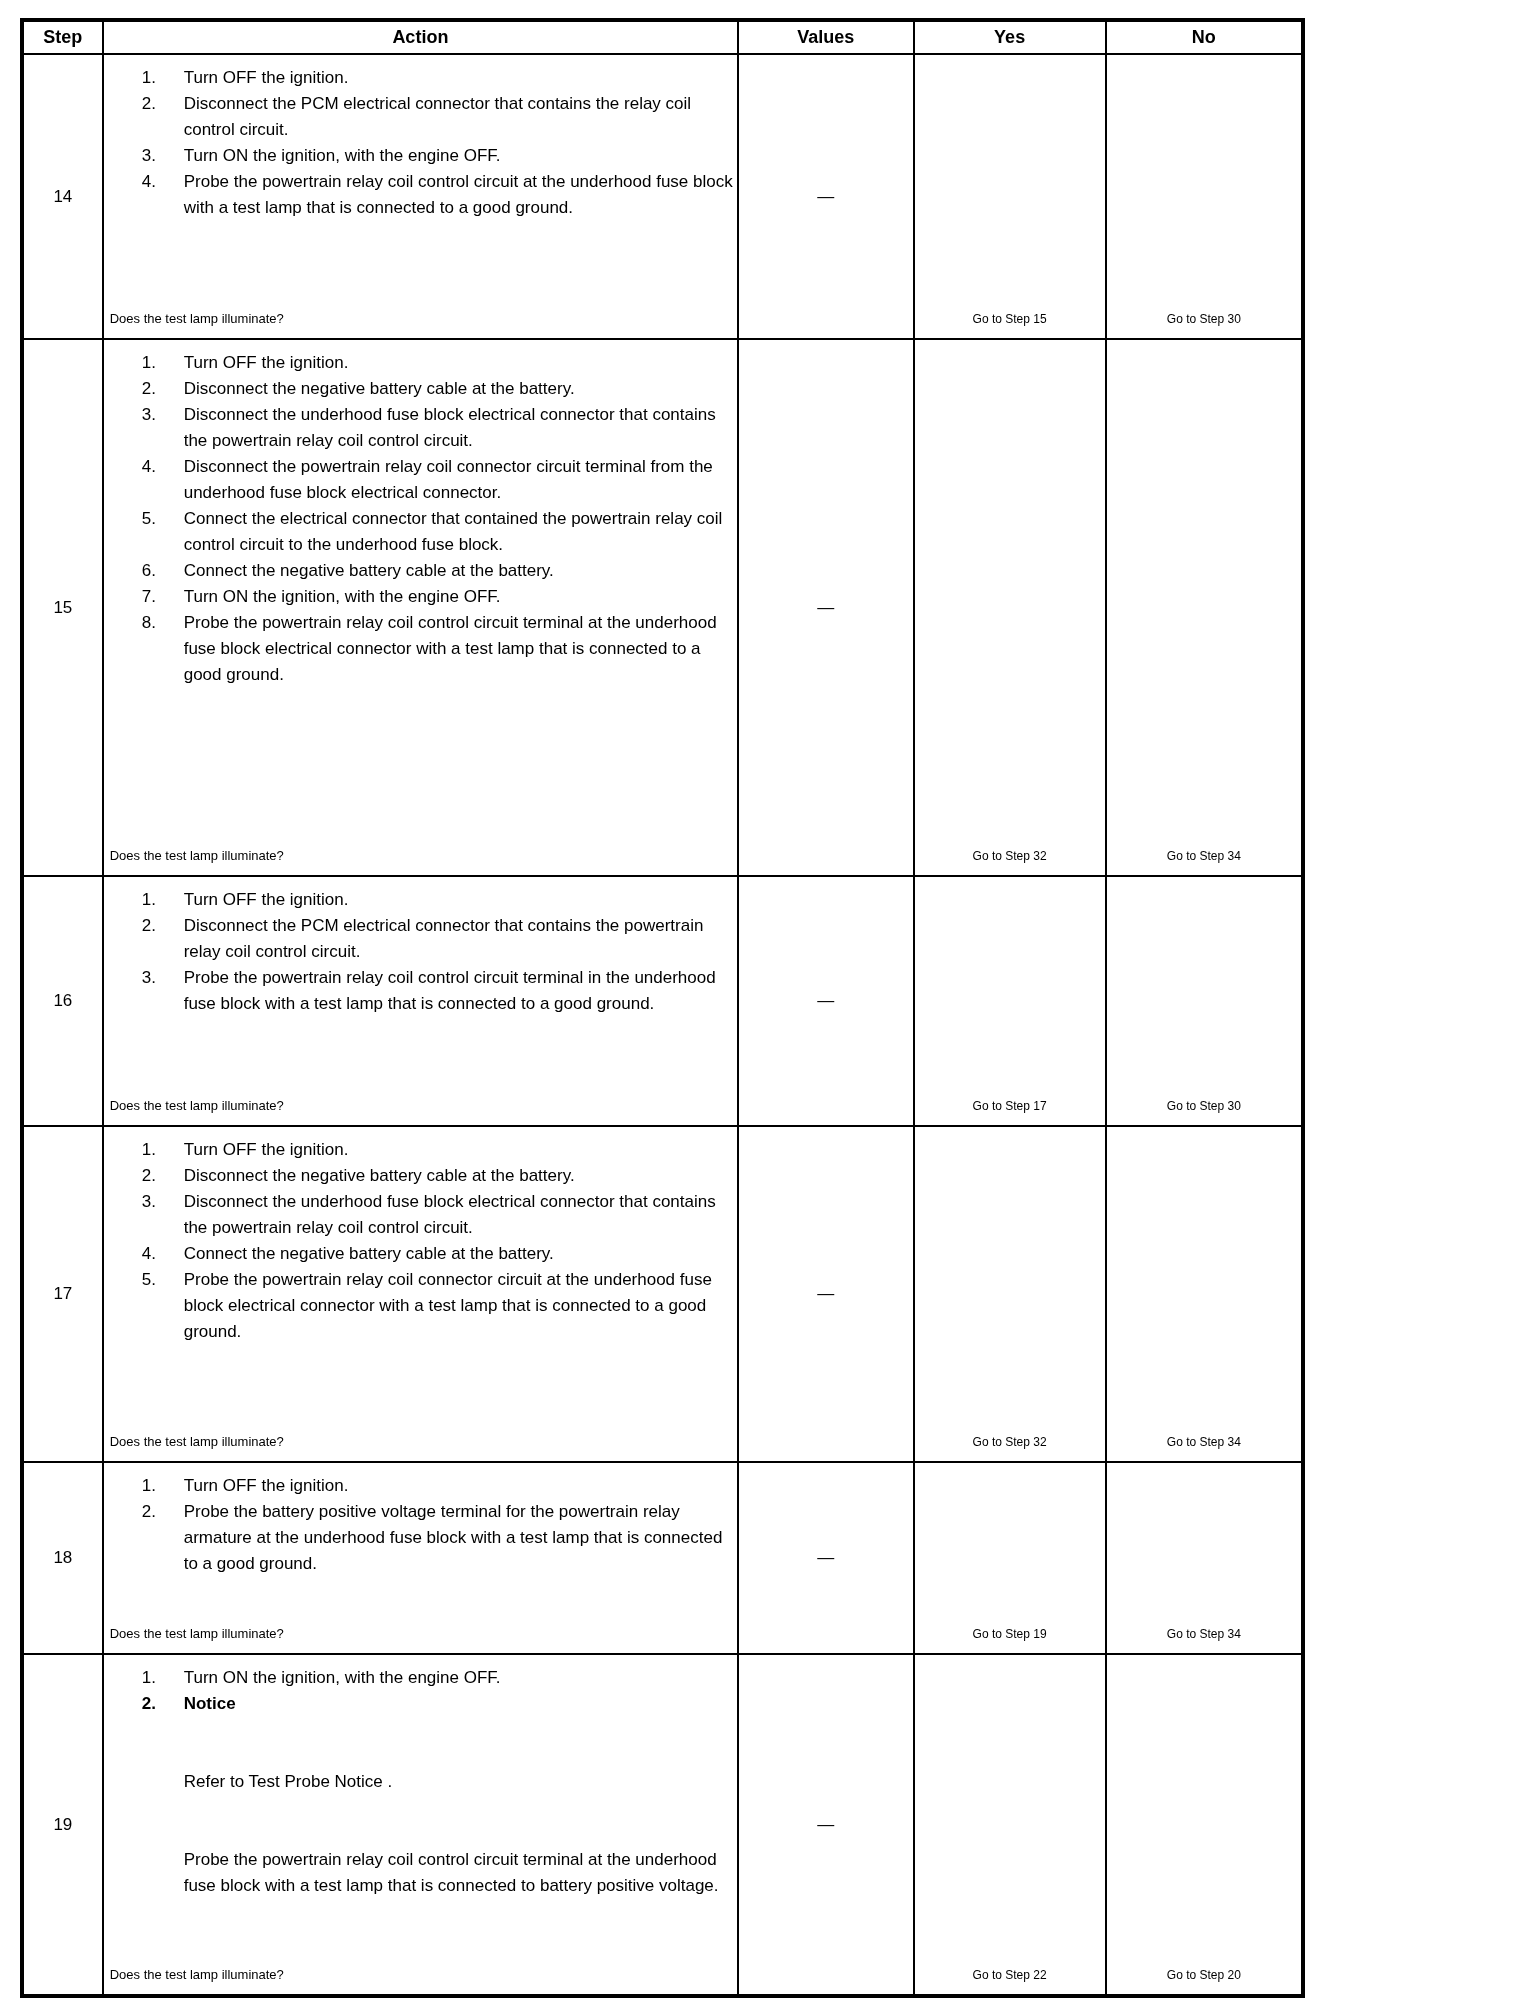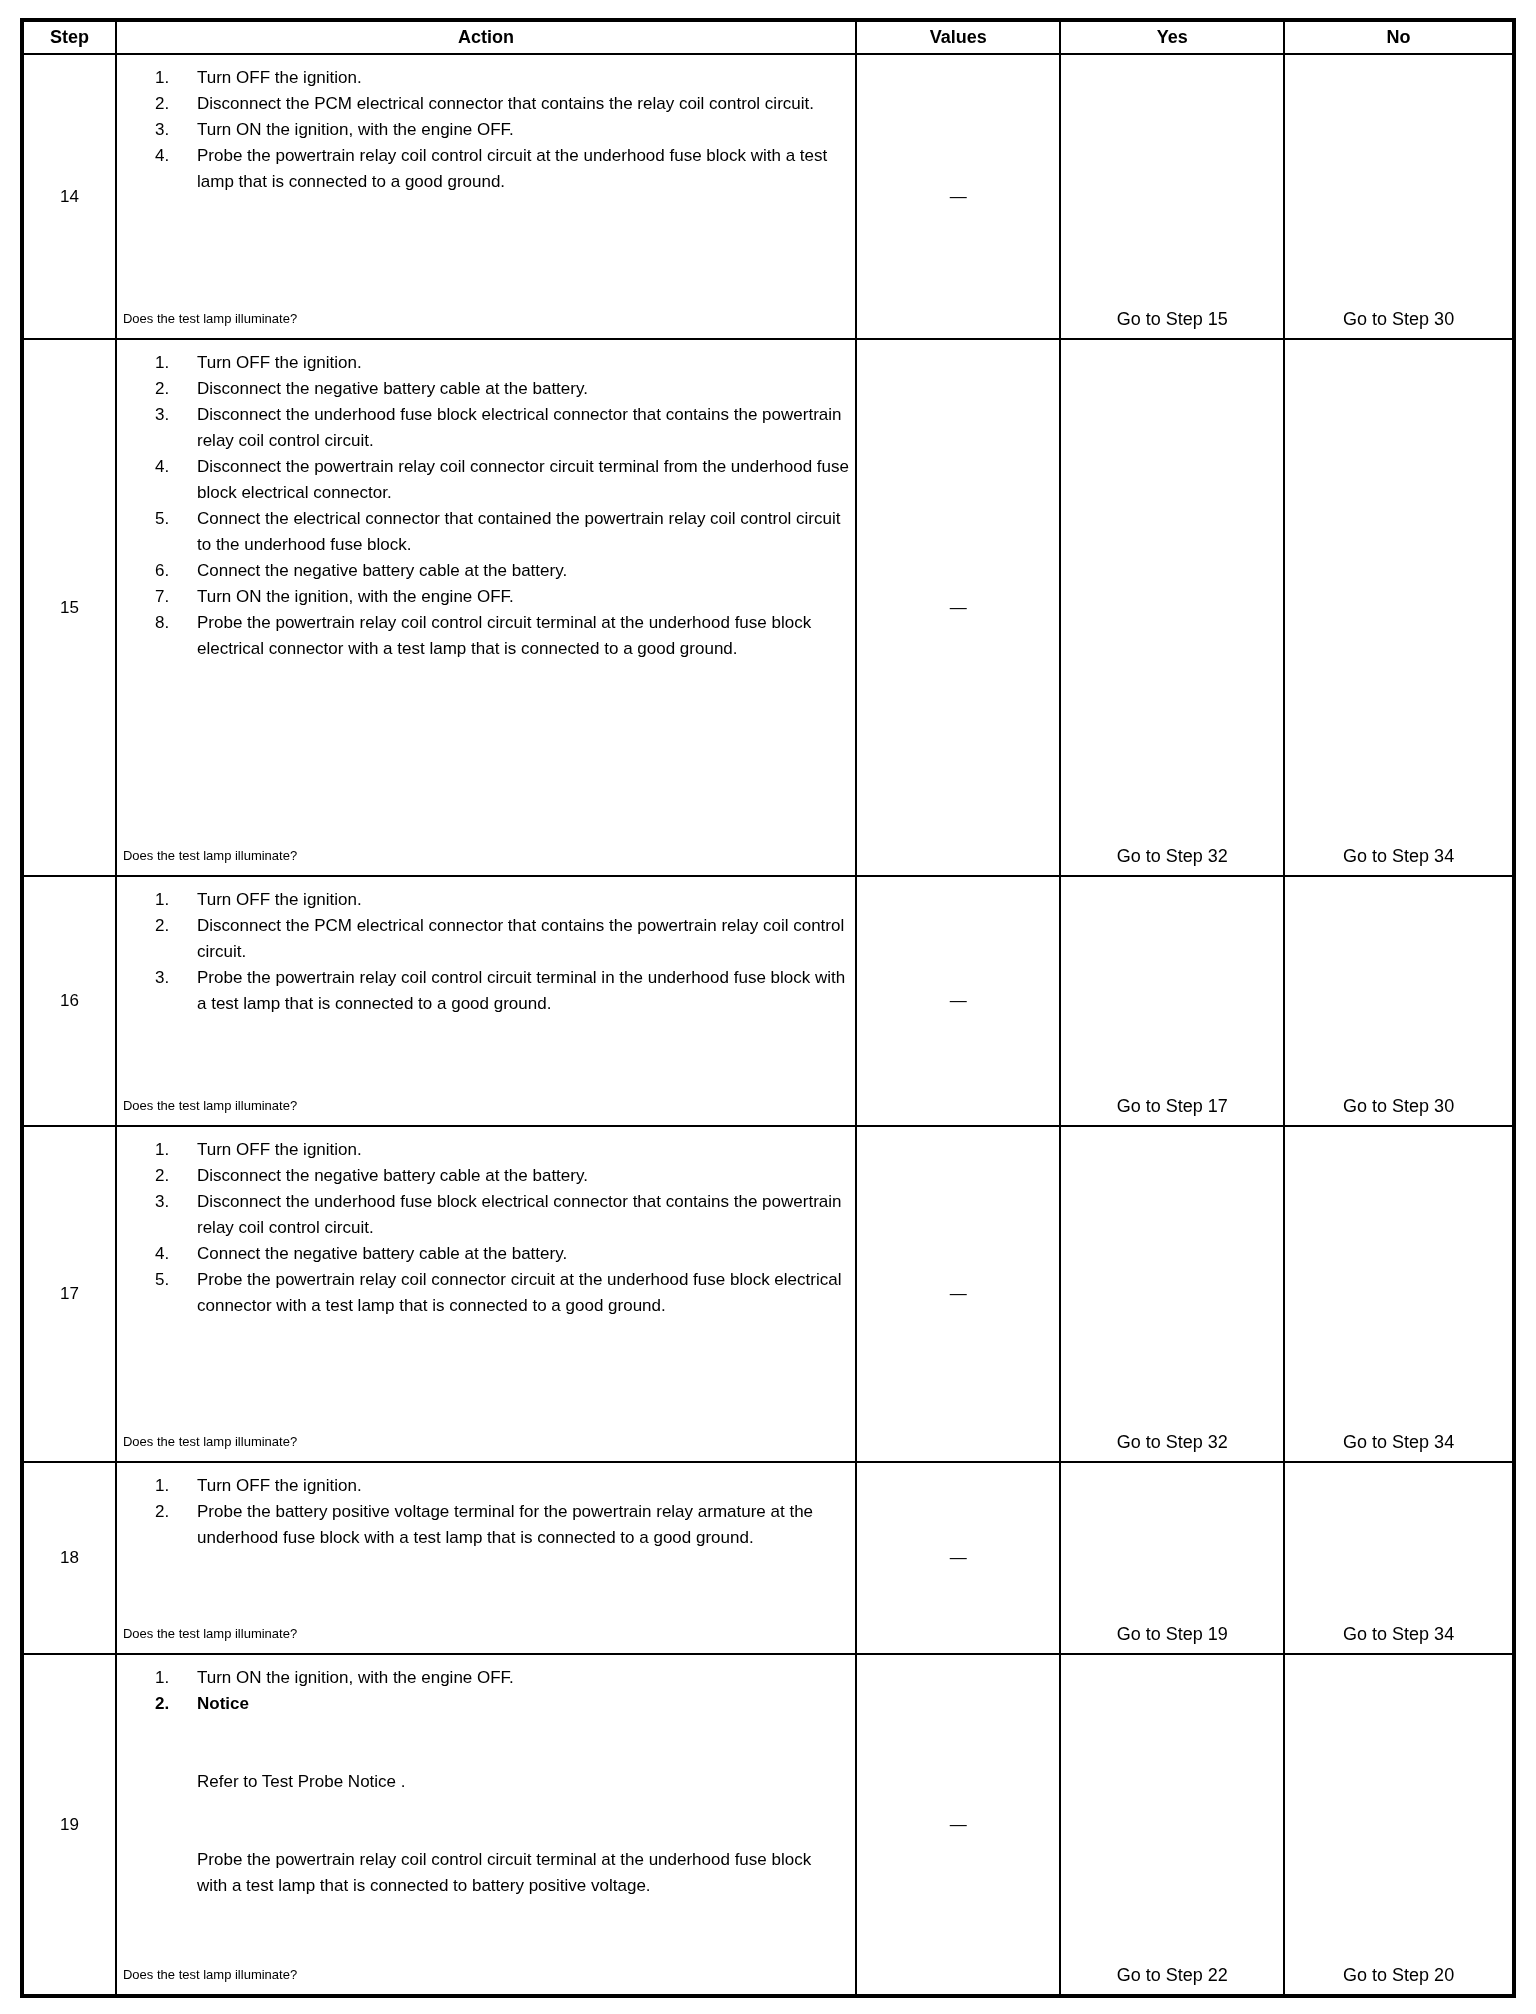--- a/index.html
+++ b/index.html
@@ -12,21 +12,21 @@
   }
   .page {
     width: 1536px;
     min-height: 2014px;
     padding: 18px 20px;
     background: #ffffff;
   }
   table.diag-table {
     border-collapse: collapse;
     table-layout: fixed;
-    width: 1496px;
+    width: 1285px;
     border: 4px solid #000;
   }
   th, td {
     border: 2px solid #000;
     overflow: hidden;
   }
   th {
     font-size: 18px;
     font-weight: bold;
     text-align: center;
@@ -75,21 +75,21 @@
     font-size: 13px;
     line-height: 22px;
   }
   td.values-cell {
     text-align: center;
     vertical-align: middle;
     font-size: 17px;
   }
   td.goto-cell {
     position: relative;
-    font-size: 18px;
+    font-size: 12px;
   }
   td.goto-cell .goto-text {
     position: absolute;
     left: 0;
     bottom: 8px;
     width: 100%;
     text-align: center;
     line-height: 22px;
   }
 </style>

